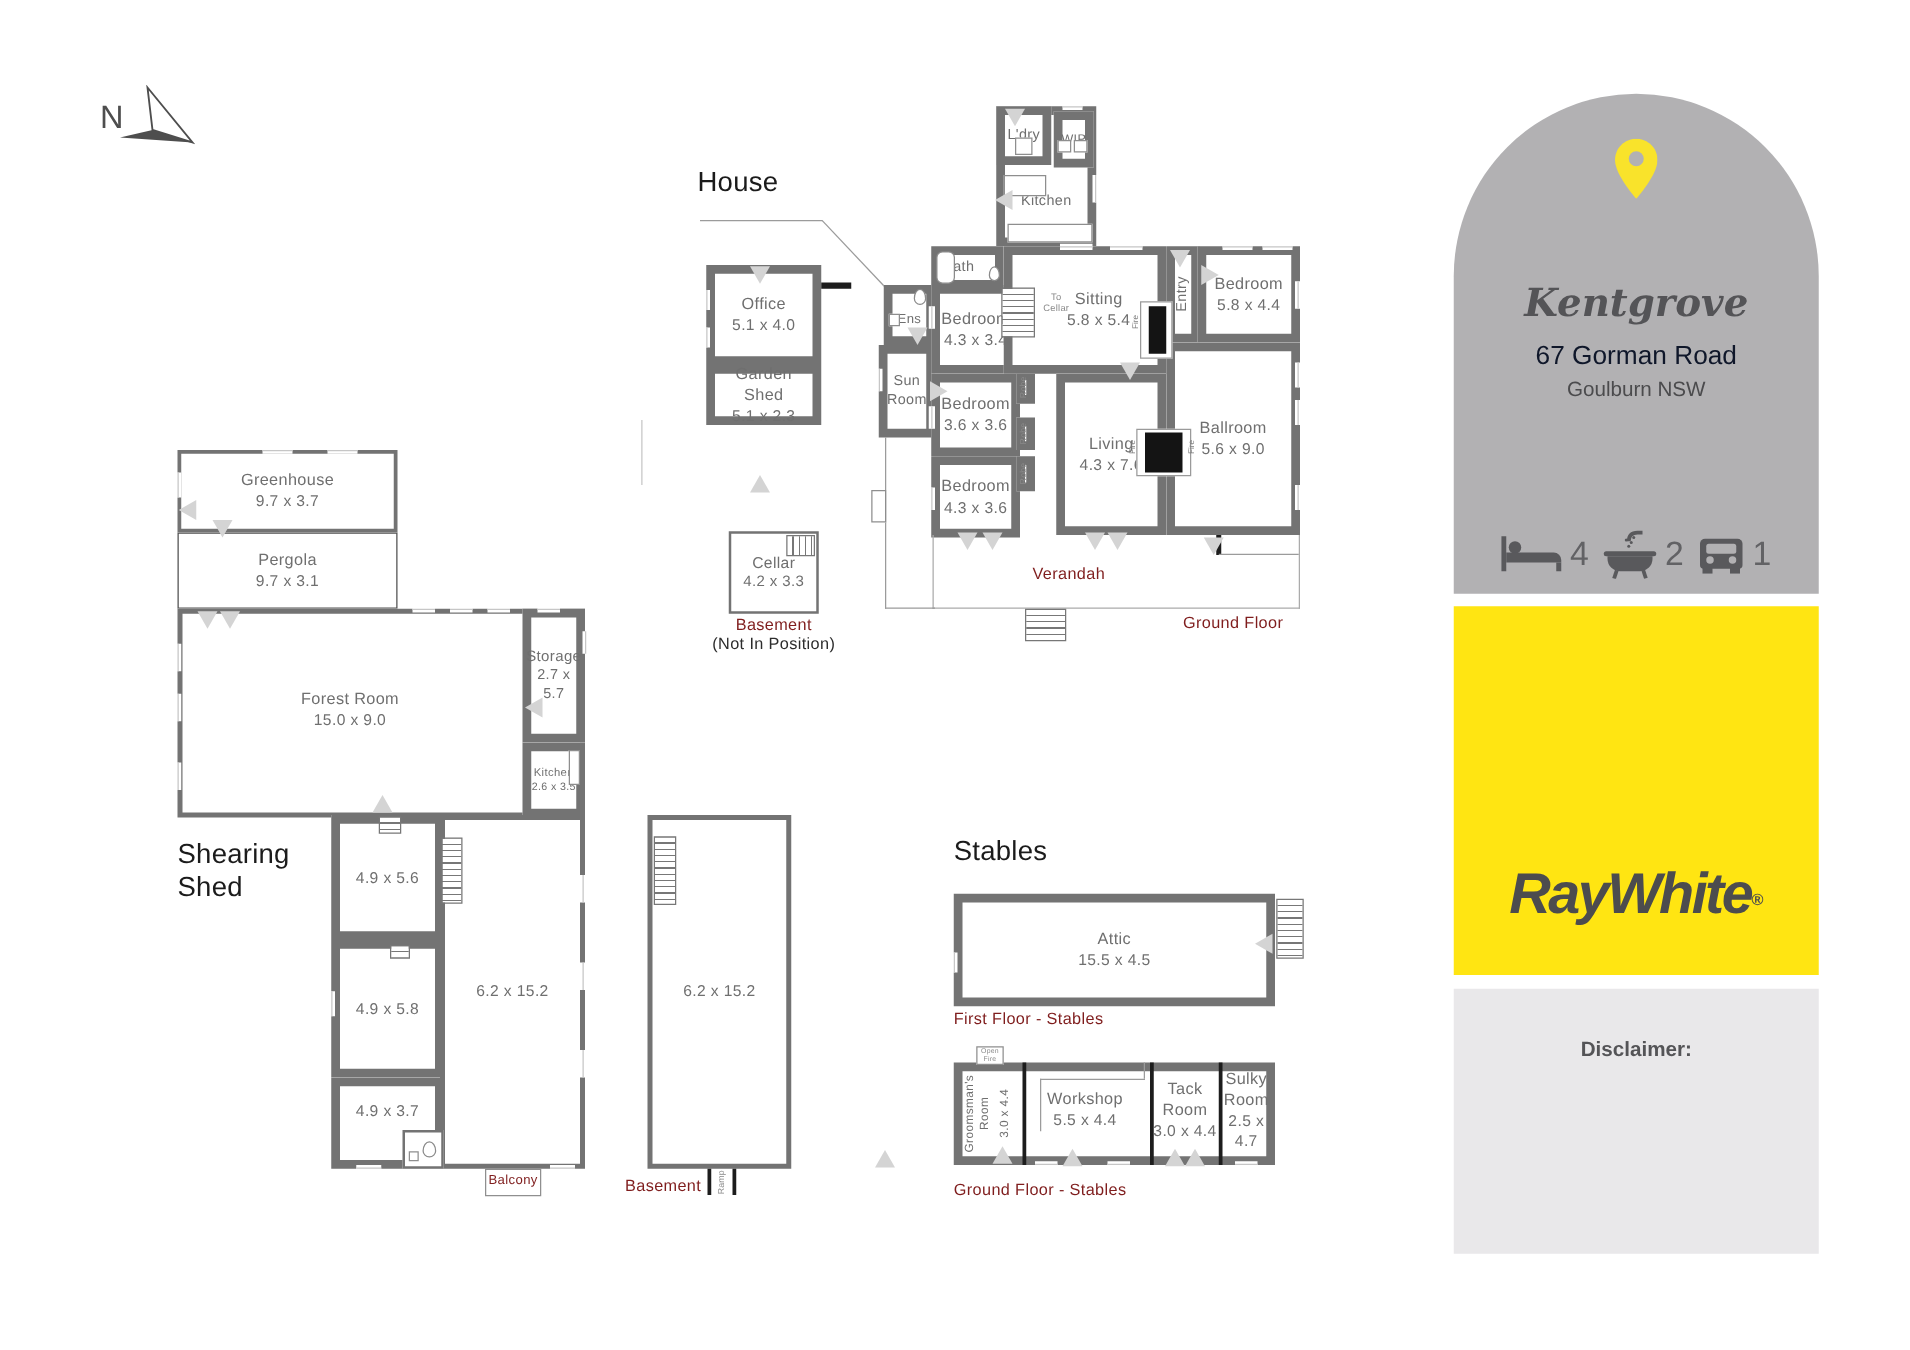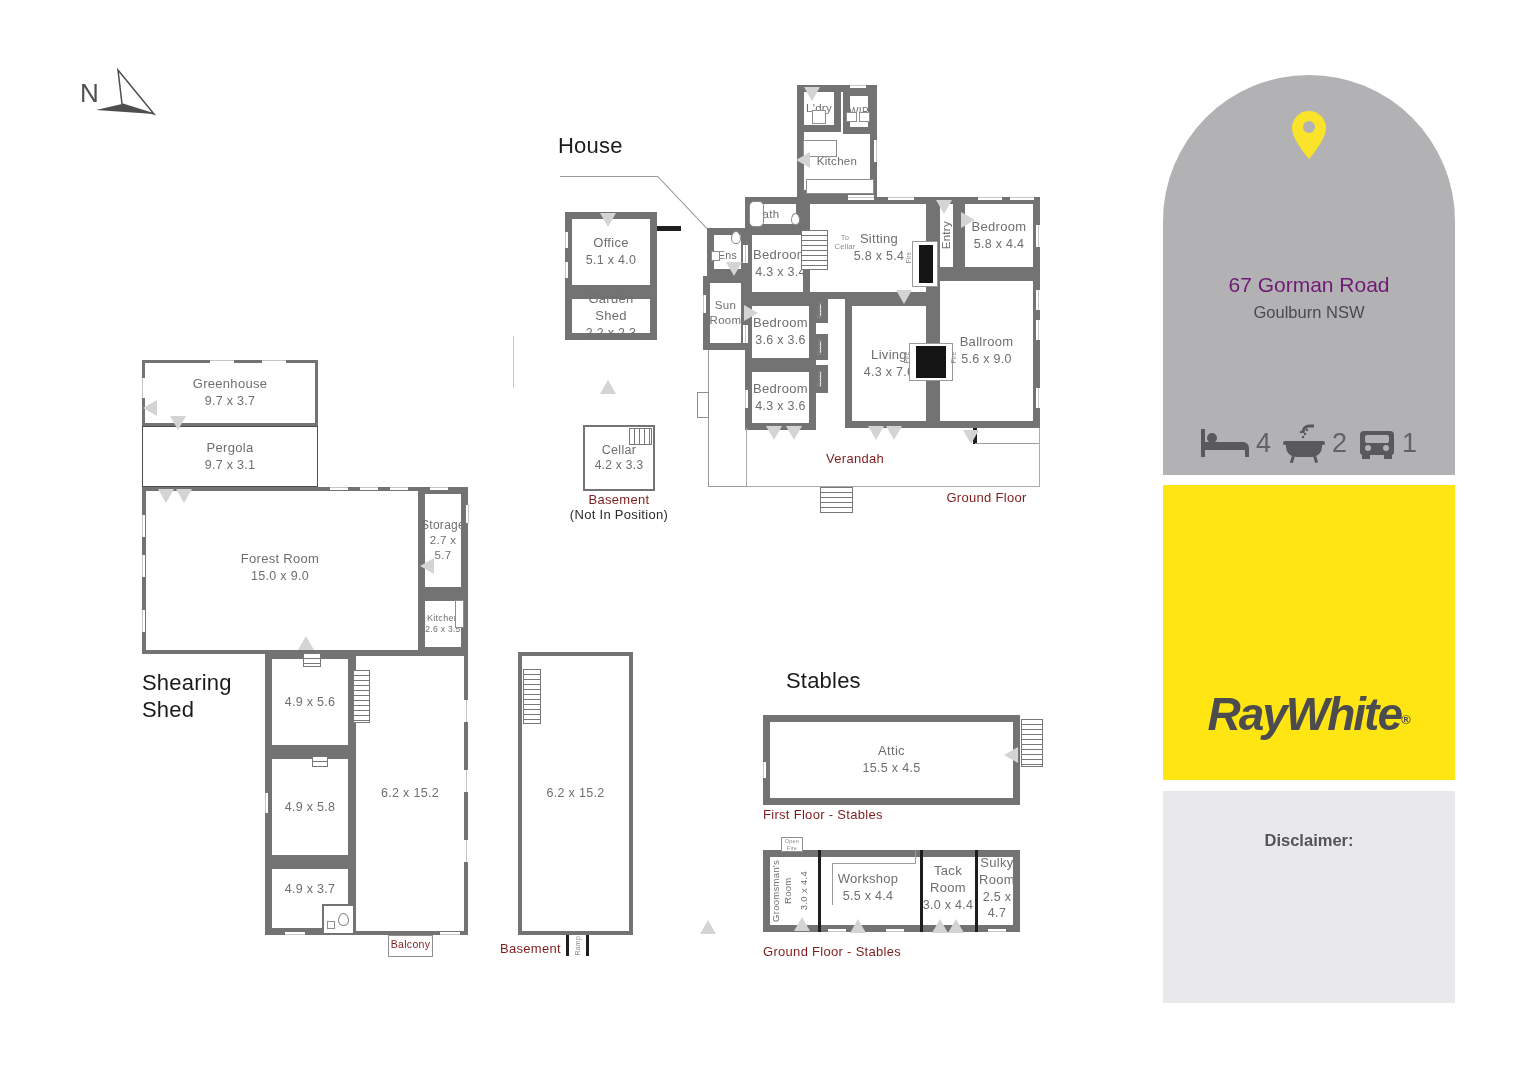--- a/index.html
+++ b/index.html
@@ -33,21 +33,21 @@
   .sm{font-size:8.5px;color:#8a8a8a;letter-spacing:.2px;line-height:1.15}
   .fx{position:absolute;border:1px solid #8e8e8e;background:#fff}
   .tub{position:absolute;border:1.5px solid #8a8a8a;border-radius:5px;background:#fff}
   .wc{position:absolute;border:1px solid #8a8a8a;border-radius:50%/60% 60% 40% 40%;background:#fff}
   .fp{position:absolute;background:#141414}
   .fph{position:absolute;border:1px solid #9a9a9a;background:#fff}
   .firelbl{position:absolute;font-size:6.5px;color:#7d7d7d}
   
   .arch{position:absolute;left:1163px;top:75px;width:292px;height:400px;background:#b2b1b3;border-radius:146px 146px 0 0}
   .prop-name{position:absolute;left:0;right:0;top:150px;text-align:center;font-family:"DejaVu Serif","Liberation Serif",serif;font-style:italic;font-weight:bold;font-size:31px;color:#545457}
-  .addr1{position:absolute;left:0;right:0;top:198px;text-align:center;font-size:21px;color:#701a75}
+  .addr1{position:absolute;left:0;right:0;top:198px;text-align:center;font-size:21px;color:#0f172a}
   .addr2{position:absolute;left:0;right:0;top:228px;text-align:center;font-size:16.5px;color:#4b4b4d}
   .feat-row{position:absolute;left:0;right:0;top:348px;display:flex;align-items:center;justify-content:center;gap:10px}
   .feat{display:flex;align-items:center;gap:5px}
   .feat .num{font-size:27px;color:#626265}
   .yellow-block{position:absolute;left:1163px;top:485px;width:292px;height:295px;background:#ffe512}
   .rw{position:absolute;left:0;right:0;top:206px;text-align:center;font-weight:bold;font-style:italic;font-size:46px;letter-spacing:-2px;color:#4c4c4e;line-height:1}
   .rw sup{font-size:13px;letter-spacing:0;vertical-align:6px}
   .disc{position:absolute;left:1163px;top:791px;width:292px;height:212px;background:#e9e8ea;display:flex;flex-direction:column;align-items:center;padding-top:40px}
   .disc .dt{font-size:16.5px;font-weight:bold;color:#545457;margin-bottom:2px}
   .disc .db{width:278px;text-align:center;font-size:16.5px;line-height:1.27;color:#646467}
@@ -67,21 +67,21 @@
   <div class="title" style="left:558px;top:133px">House</div>
   <div class="gline" style="left:560px;top:176px;width:98px;height:1px"></div>
   <div class="gline" style="left:658px;top:176px;width:73px;height:1px;transform:rotate(46.6deg);transform-origin:left top"></div>
 
   <div class="room" style="left:565px;top:212px;width:92px;height:80px">
     <span class="nm">Office</span>
     <span class="dm">5.1 x 4.0</span>
   </div>
   <div class="room" style="left:565px;top:292px;width:92px;height:48px">
     <span class="nm">Garden Shed</span>
-    <span class="dm">2.2 x 2.3</span>
+    <span class="dm">5.1 x 2.3</span>
   </div>
   <div class="wall" style="left:657px;top:226px;width:24px;height:5px"></div>
   <div class="gv" style="left:511px;top:336px;height:52px">
       <i></i>
     </div>
   <div class="gv" style="left:563px;top:232px;height:16px">
       <i></i>
     </div>
   <div class="gv" style="left:563px;top:262px;height:16px">
       <i></i>
@@ -358,21 +358,21 @@
     <span class="dm">6.2 x 15.2</span>
   </div>
   <div class="stairs" style="left:523px;top:669px;width:18px;height:55px"></div>
   <div class="cap" style="left:500px;top:941px;width:80px">Basement</div>
   <div class="wall" style="left:566px;top:935px;width:3px;height:21px"></div>
   <div class="wall" style="left:586px;top:935px;width:3px;height:21px"></div>
   <div class="lbl" style="left:570px;top:935px;width:16px;height:22px">
     <span class="vtext sm" style="font-size:7px">Ramp</span>
   </div>
 
-  <div class="title" style="left:786px;top:668px">Stables</div>
+  <div class="title" style="left:763px;top:668px">Stables</div>
   <div class="room" style="left:763px;top:715px;width:257px;height:90px">
     <span class="nm">Attic</span>
     <span class="dm">15.5 x 4.5</span>
   </div>
   <div class="stairs" style="left:1021px;top:719px;width:22px;height:48px"></div>
   <div class="t-l" style="left:1004px;top:747px"></div>
   <div class="gv" style="left:761px;top:762px;height:16px">
       <i></i>
     </div>
   <div class="cap" style="left:763px;top:807px">First Floor - Stables</div>
@@ -416,20 +416,21 @@
   <div class="gh" style="left:988px;top:929px;width:18px">
       <i></i>
     </div>
   <div class="cap" style="left:763px;top:944px">Ground Floor - Stables</div>
 
   <div class="arch">
     <svg class="abs" style="left:129px;top:36px" width="34" height="48" viewBox="0 0 34 48">
       <path d="M17 0C7.6 0 0 7.6 0 17c0 12 17 31 17 31s17-19 17-31C34 7.6 26.4 0 17 0z" fill="#f9e32b"></path>
       <circle cx="17" cy="16" r="6" fill="#b2b1b3"></circle>
     </svg>
+    <div class="prop-name">Kentgrove</div>
     <div class="addr1">67 Gorman Road</div>
     <div class="addr2">Goulburn NSW</div>
     <div class="feat-row">
       <div class="feat">
         <svg width="50" height="32" viewBox="0 0 50 32">
           <rect x="0" y="2" width="4" height="28" fill="#59595c"></rect>
           <circle cx="11" cy="11" r="5" fill="#59595c"></circle>
           <path d="M4 15 h38 a6 6 0 0 1 6 6 v2 h-44 z" fill="#59595c"></path>
           <rect x="44" y="23" width="4" height="7" fill="#59595c"></rect>
         </svg>

